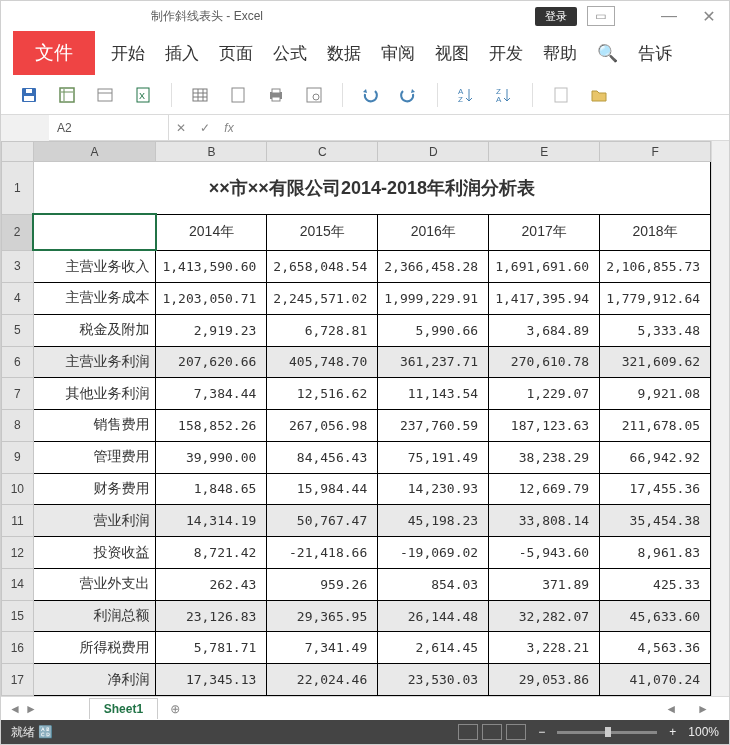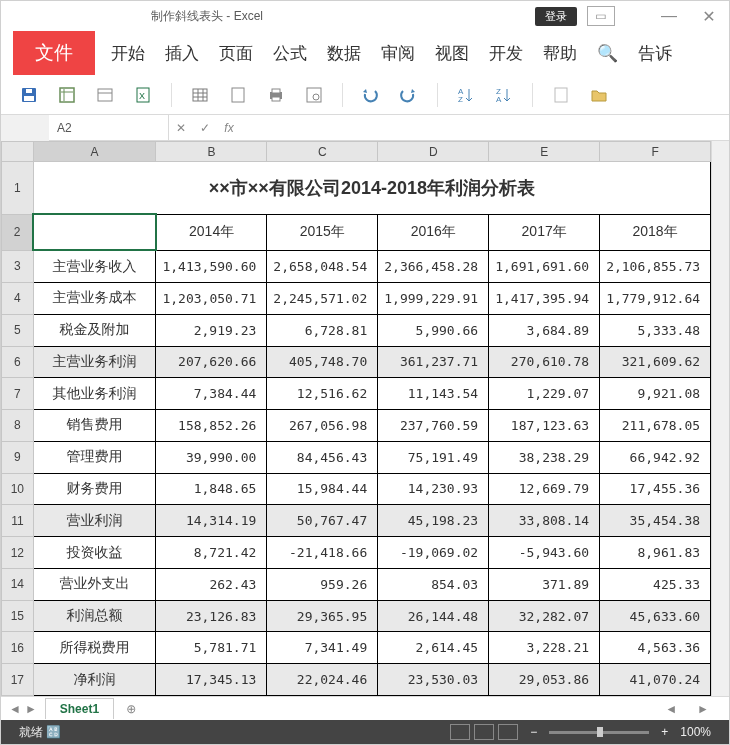--- a/index.html
+++ b/index.html
@@ -30,34 +30,34 @@
   .grid-area { flex: 1; display: flex; overflow: hidden; background: #fff; }
   .grid { border-collapse: collapse; font-size: 12px; color: #333; width: 712px; }
   .grid th, .grid td { border: 1px solid #c6c6c6; }
   .corner-cell { width: 34px; height: 20px; background: #e6e6e6; border: 1px solid #aaa; }
   .col-head { background: #e6e6e6; height: 20px; font-weight: normal; color: #444; text-align: center; font-size: 12px; }
   .col-head.sel { background: #d2d2d2; }
   .row-head { background: #e6e6e6; width: 34px; text-align: center; font-weight: normal; color: #444; font-size: 12px; }
   .row-head.sel { background: #d2d2d2; }
   .title-row td.title-cell { font-size: 18px; font-weight: bold; text-align: center; padding: 2px 0; border: 1px solid #000; }
   .data-cell { border: 1px solid #000 !important; padding: 3px 6px; height: 24px; font-family: "SimSun", monospace; font-size: 13px; }
-  .rowlabel { text-align: center; border: 1px solid #000 !important; font-size: 14px; }
+  .rowlabel { text-align: right; border: 1px solid #000 !important; font-size: 14px; }
   .year-head { text-align: center; border: 1px solid #000 !important; height: 36px; font-size: 14px; }
   .numcell { text-align: right; padding-right: 10px; }
   .shaded { background: #e9e9e9; }
   .selected-cell { border: 2px solid #217346 !important; position: relative; }
   .scroll-v { width: 18px; background: #f0f0f0; border-left: 1px solid #dadada; }
 
   .sheet-tabs { height: 24px; display: flex; align-items: center; background: #fff; border-top: 1px solid #dadada; font-size: 12px; }
   .sheet-nav { display: flex; gap: 4px; padding: 0 8px; color: #888; }
-  .sheet-tab { padding: 3px 14px; border: 1px solid #ccc; border-bottom: none; background: #fff; color: #217346; font-weight: bold; }
+  .sheet-tab { padding: 3px 14px; border: 1px solid #ccc; border-bottom: none; background: #fff; color: #217346; font-weight: bold; margin-left: 44px; }
   .sheet-add { padding: 0 12px; color: #888; }
   .sheet-scroll { flex: 1; display: flex; justify-content: flex-end; align-items: center; padding-right: 20px; color: #888; gap: 20px; }
 
-  .status-bar { height: 24px; background: #444; color: #eee; display: flex; align-items: center; font-size: 12px; padding: 0 18px; justify-content: space-between; }
+  .status-bar { height: 24px; background: #444; color: #eee; display: flex; align-items: center; font-size: 12px; padding: 0 10px; justify-content: space-between; }
   .status-right { display: flex; align-items: center; gap: 12px; }
   .view-btns { display: flex; gap: 4px; }
   .view-btns div { width: 20px; height: 16px; border: 1px solid #888; }
   .zoom-slider { width: 100px; height: 3px; background: #888; position: relative; }
   .zoom-slider::after { content: ""; width: 6px; height: 10px; background: #ccc; position: absolute; left: 48px; top: -4px; }
 
   svg { display: block; }
 </style>
 </head>
 <body>

